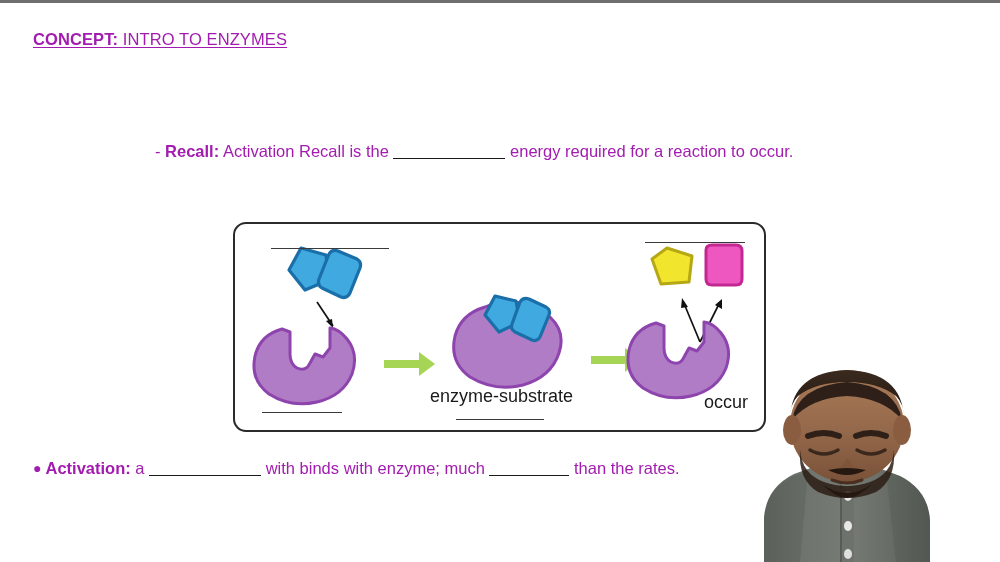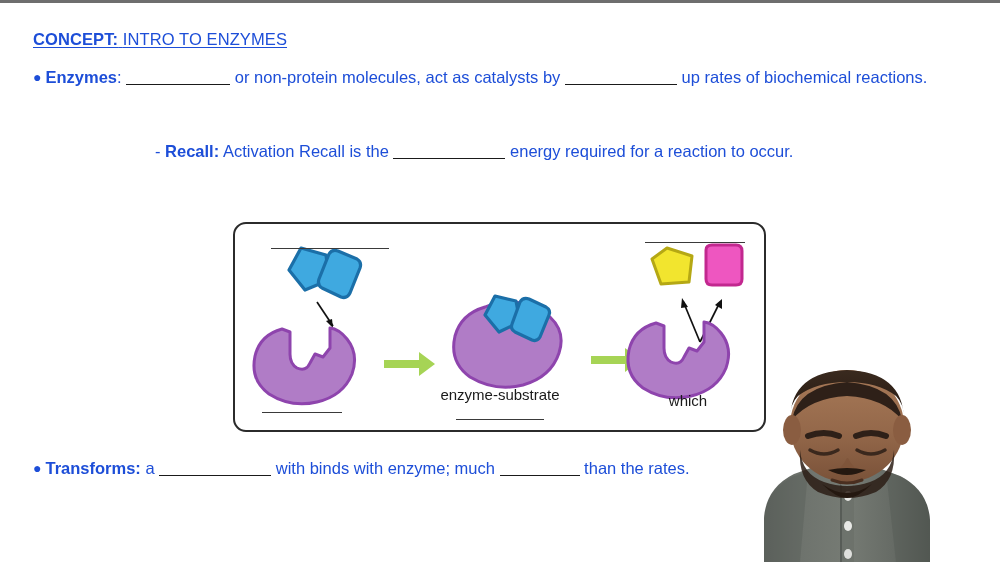--- a/index.html
+++ b/index.html
@@ -26,21 +26,21 @@
     position: absolute;
     left: 0; top: 0;
     width: 1000px;
     height: 3px;
     background: #6e6e6e;
   }
 
   
   .slide-text {
     position: absolute;
-    color: #1d4ed8;
+    color: #a21caf;
   }
 
   .concept-heading {
     left: 33px;
     top: 30px;
     font-size: 16.5px;
     letter-spacing: 0.1px;
     white-space: nowrap;
   }
   .concept-heading .kw {
@@ -105,24 +105,24 @@
   .diagram-svg {
     position: absolute;
     left: 233px;
     top: 222px;
     width: 533px;
     height: 210px;
   }
 
   .panel-caption {
     position: absolute;
-    font-size: 15px;
+    font-size: 18px;
     color: #1a1a1a;
     white-space: nowrap;
-    text-align: center;
+    text-align: right;
   }
   .cap-es   { left: 430px; top: 386px; width: 140px; }
   .cap-enz  { left: 628px; top: 392px; width: 120px; }
 
   
   .dblank {
     position: absolute;
     border-bottom: 1.7px solid #3a3a3a;
   }
   .dbl-1 { left: 271px; top: 248px; width: 118px; }
@@ -145,23 +145,20 @@
 <body>
 
 <div id="screen">
 
   <div class="top-bar"></div>
 
   <div class="slide-text concept-heading">
     <span class="kw">CONCEPT:</span><span class="sub">&nbsp;</span><span class="sub">INTRO TO ENZYMES</span>
   </div>
 
-  <div class="slide-text bullet-line ln-enzymes">
-    <span class="dot">●</span><b>Enzymes</b><span>: </span><span class="blank b-xl"></span><span> or non-protein molecules, act as catalysts by </span><span class="blank b-lg"></span><span> up rates of biochemical reactions.</span>
-  </div>
 
 
   <div class="slide-text bullet-line ln-recall">
     <span>-</span>&nbsp;<b>Recall:</b><span> Activation Recall is the </span><span class="blank b-lg"></span><span> energy required for a reaction to occur.</span>
   </div>
 
 
   <div class="diagram-box"></div>
 
   <svg class="diagram-svg" viewBox="0 0 533 210">
@@ -240,24 +237,24 @@
                L 431 104 Z" fill="#b07cc6" stroke="#8e44ad" stroke-width="3" stroke-linejoin="round"></path>
     </g>
   </svg>
 
   <div class="dblank dbl-1"></div>
   <div class="dblank dbl-2"></div>
   <div class="dblank dbl-3"></div>
   <div class="dblank dbl-4"></div>
 
   <div class="panel-caption cap-es">enzyme-substrate</div>
-  <div class="panel-caption cap-enz">which</div>
+  <div class="panel-caption cap-enz">occur</div>
 
   <div class="slide-text bullet-line ln-substrate">
-    <span class="dot">●</span><b>Transforms:</b><span> a </span><span class="blank b-lg"></span><span> with binds with enzyme; much </span><span class="blank b-sm"></span><span> than the rates.</span>
+    <span class="dot">●</span><b>Activation:</b><span> a </span><span class="blank b-lg"></span><span> with binds with enzyme; much </span><span class="blank b-sm"></span><span> than the rates.</span>
   </div>
 
 
   <div class="webcam">
     <svg width="328" height="194" viewBox="0 0 328 194">
       <defs>
         <linearGradient id="shirtGrad" x1="0" y1="0" x2="1" y2="0">
           <stop offset="0%" stop-color="#595e59"></stop>
           <stop offset="22%" stop-color="#6e736d"></stop>
           <stop offset="50%" stop-color="#767b74"></stop>

